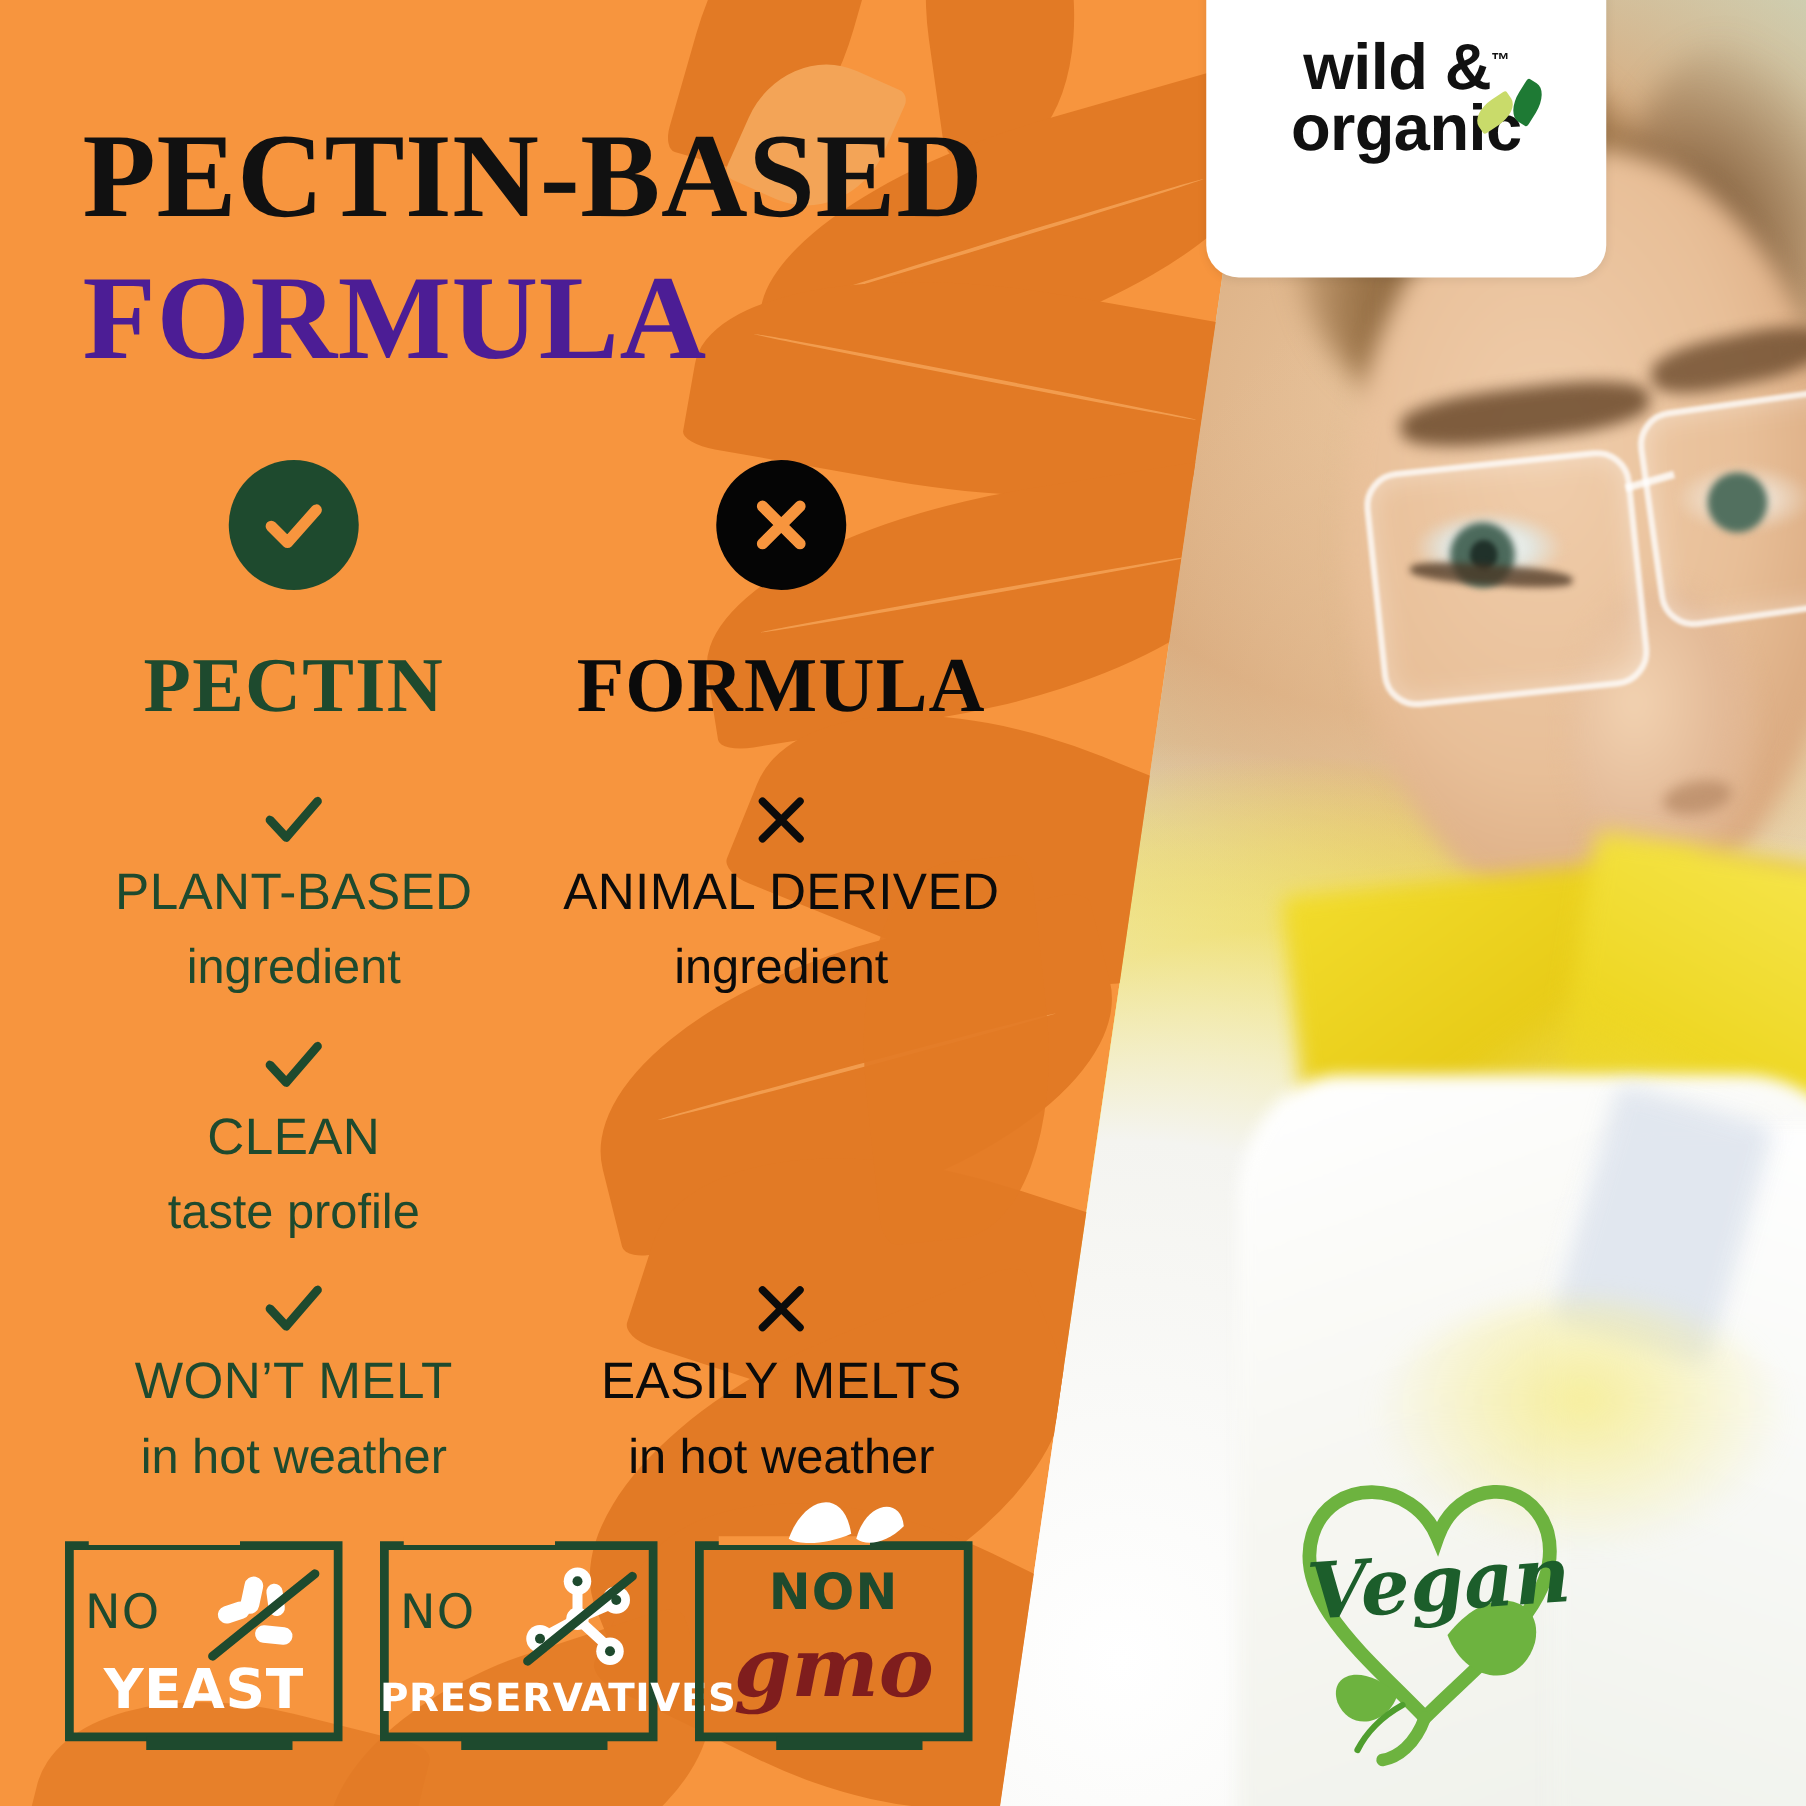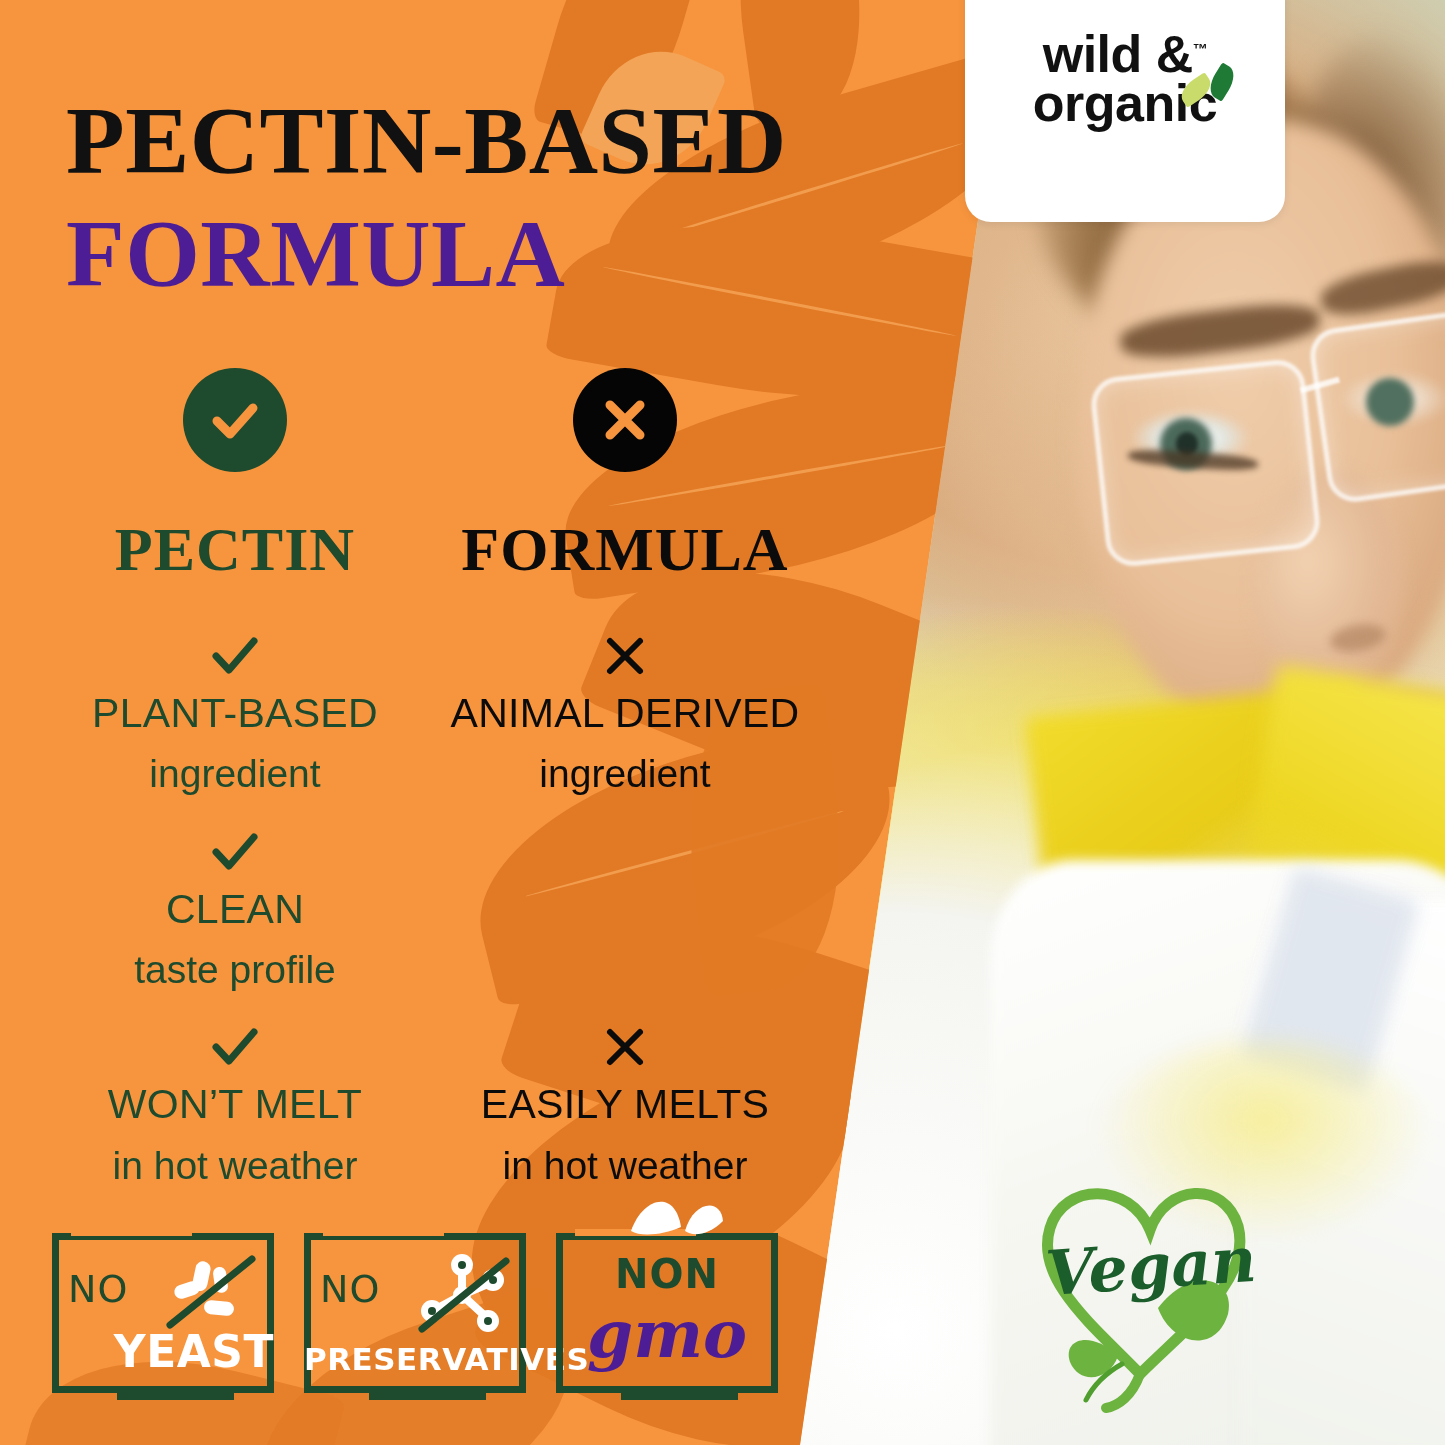--- a/index.html
+++ b/index.html
@@ -118,27 +118,27 @@
   .small{font-size:39px;font-weight:400;line-height:1.14;margin-top:17px;}
 
   
   .badges{position:absolute;left:52px;bottom:52px;display:flex;gap:30px;}
   .bx{position:relative;width:222px;height:160px;}
   .bx-frame{position:absolute;inset:0;border:7px solid #1E4A2E;}
   .bx-frame:before{content:"";position:absolute;left:6%;top:-11px;width:58%;height:7px;background:#F7953E;}
   .bx-frame:after{content:"";position:absolute;left:28%;bottom:-14px;width:56%;height:11px;background:#1E4A2E;}
   .bx-no{position:absolute;left:16px;top:34px;font-size:38px;font-weight:400;color:#1E4A2E;
     font-family:"DejaVu Sans",sans-serif;letter-spacing:1px;}
-  .bx-main{position:absolute;left:0;right:0;bottom:16px;text-align:right;color:#fff;
+  .bx-main{position:absolute;left:0;right:0;bottom:16px;text-align:center;color:#fff;
     font-family:"DejaVu Sans",sans-serif;font-weight:700;letter-spacing:.5px;}
   .bx-yeast{font-size:44px;}
   .bx-pres{font-size:31px;}
   .bx-non{position:absolute;left:0;right:0;top:18px;text-align:center;color:#1E4A2E;
     font-family:"DejaVu Sans",sans-serif;font-weight:700;font-size:40px;letter-spacing:1px;}
-  .bx-gmo{position:absolute;left:0;right:0;top:62px;text-align:center;color:#4c1d95;
+  .bx-gmo{position:absolute;left:0;right:0;top:62px;text-align:center;color:#7f1d1d;
     font-family:"DejaVu Serif",serif;font-style:italic;font-weight:700;font-size:66px;}
   .ico{position:absolute;right:14px;top:16px;width:96px;height:92px;}
   .gm-leaf{position:absolute;top:-46px;left:50%;width:110px;height:52px;transform:translateX(-40%);}
 
   
   .vegan{position:absolute;left:1000px;top:1168px;width:300px;height:250px;}
   .vegan-txt{position:absolute;left:36px;top:62px;width:230px;text-align:center;
     font-family:"DejaVu Serif",serif;font-style:italic;font-weight:700;font-size:62px;color:#1C5E2B;
     transform:rotate(-4deg);}
 </style>

